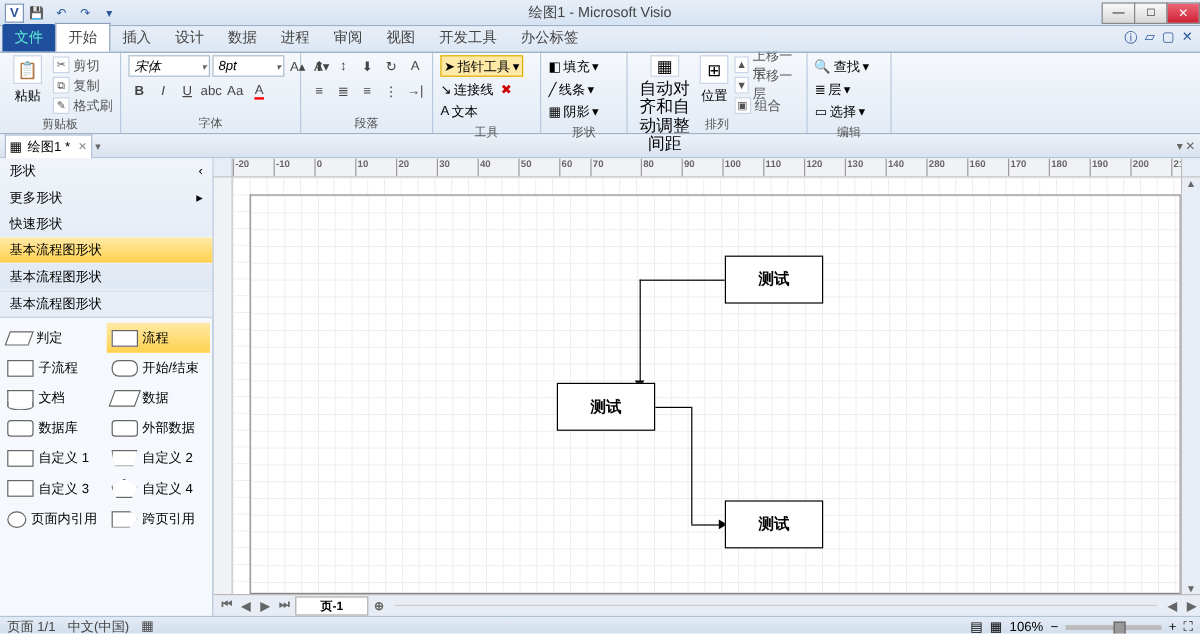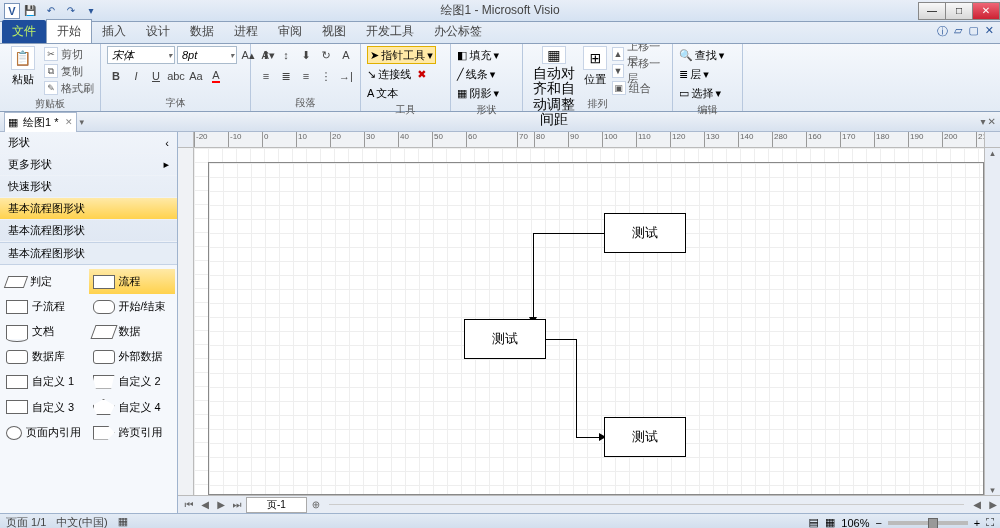--- a/index.html
+++ b/index.html
@@ -11,21 +11,21 @@
 .qat-icon { width: 16px; height: 16px; background: #fff; border: 1px solid #7a94b8; display: flex; align-items: center; justify-content: center; font-size: 11px; font-weight: bold; color: #2b579a; }
 .qat-btn { width: 18px; height: 16px; display: flex; align-items: center; justify-content: center; color: #2b579a; font-size: 10px; }
 .titlebar .title { position: absolute; left: 50%; transform: translateX(-50%); font-size: 12px; color: #444; }
 .titlebar .wincontrols { position: absolute; right: 0; display: flex; }
 .winbtn { width: 28px; height: 18px; border: 1px solid #888; margin-left: -1px; display: flex; align-items: center; justify-content: center; font-size: 10px; background: linear-gradient(#f8f8f8,#d8d8d8); }
 .winbtn.close { background: linear-gradient(#e67,#c23); color: #fff; }
 
 
 .tabs { height: 22px; background: linear-gradient(#e8eef7,#dce7f4); display: flex; align-items: flex-end; padding-left: 2px; border-bottom: 1px solid #8ba0bc; position: relative; }
 .tab { padding: 3px 10px; font-size: 12px; color: #444; }
-.tab.file { background: #1e4e9c; color: #bef264; border-radius: 2px 2px 0 0; }
+.tab.file { background: #1e4e9c; color: #5eead4; border-radius: 2px 2px 0 0; }
 .tab.active { background: #fff; border: 1px solid #8ba0bc; border-bottom: none; }
 .tabs .help { position: absolute; right: 6px; top: 2px; display: flex; gap: 6px; color: #2b579a; font-size: 11px; }
 
 
 .ribbon { height: 68px; background: linear-gradient(#f5f8fc,#e3ebf5); border-bottom: 1px solid #8ba0bc; display: flex; }
 .group { border-right: 1px solid #b8c8de; padding: 2px 6px 0 6px; display: flex; flex-direction: column; justify-content: space-between; }
 .group-label { text-align: center; font-size: 10px; color: #555; padding: 1px 0; }
 .group-body { display: flex; align-items: flex-start; gap: 4px; flex: 1; }
 .big-btn { display: flex; flex-direction: column; align-items: center; width: 34px; height: 50px; justify-content: flex-start; gap: 2px; }
 .big-btn .ic { width: 24px; height: 24px; border: 1px solid #c8d4e6; background: #fff; display: flex; align-items: center; justify-content: center; font-size: 14px; }
@@ -63,21 +63,21 @@
 .shape-icon.doc { border-bottom: none; position: relative; }
 .shape-icon.doc::after { content:""; position:absolute; left:-1px; right:-1px; bottom:-3px; height:6px; border:1px solid #666; border-top:none; border-radius: 0 0 50% 50%; }
 .shape-icon.para { transform: skewX(-20deg); }
 .shape-icon.db { border-radius: 3px; }
 .shape-icon.tri { clip-path: polygon(0 0,100% 0,85% 100%,15% 100%); }
 .shape-icon.pent { clip-path: polygon(50% 0,100% 40%,80% 100%,20% 100%,0 40%); height:16px; }
 .shape-icon.circ { border-radius: 50%; width: 16px; height: 14px; }
 .shape-icon.arrow { clip-path: polygon(0 0,70% 0,100% 50%,70% 100%,0 100%); }
 
 
-.canvas-wrap { flex: 1; display: flex; flex-direction: column; position: relative; }
+.canvas-wrap { flex: 1; display: flex; flex-direction: column; position: relative; font-weight: bold; }
 .ruler-h { height: 16px; background: #f0f2f5; border-bottom: 1px solid #bbb; position: relative; overflow: hidden; font-size: 8px; color: #666; margin-left: 16px; }
 .ruler-h .tick { position: absolute; top: 0; bottom: 0; border-left: 1px solid #999; padding-left: 1px; }
 .canvas-row { flex: 1; display: flex; overflow: hidden; }
 .ruler-v { width: 16px; background: #f0f2f5; border-right: 1px solid #bbb; }
 .canvas { flex: 1; background: #fff; position: relative; overflow: hidden; background-image: linear-gradient(#eee 1px,transparent 1px),linear-gradient(90deg,#eee 1px,transparent 1px); background-size: 14px 14px; }
 .page { position: absolute; left: 14px; top: 14px; right: 0; bottom: 0; background: #fff; border: 1px solid #888; background-image: linear-gradient(#eee 1px,transparent 1px),linear-gradient(90deg,#eee 1px,transparent 1px); background-size: 14px 14px; }
 .box { position: absolute; width: 82px; height: 40px; border: 1px solid #000; background: #fff; display: flex; align-items: center; justify-content: center; font-size: 13px; }
 .conn { position: absolute; background: #000; }
 .arrowhead { position: absolute; width: 0; height: 0; }
 
@@ -400,21 +400,21 @@
       <div class="ruler-h" id="ruler-h" style="flex:1;margin-left:0">
           <div class="tick" style="left: 0px;">-20</div>
           <div class="tick" style="left: 34px;">-10</div>
           <div class="tick" style="left: 68px;">0</div>
           <div class="tick" style="left: 102px;">10</div>
           <div class="tick" style="left: 136px;">20</div>
           <div class="tick" style="left: 170px;">30</div>
           <div class="tick" style="left: 204px;">40</div>
           <div class="tick" style="left: 238px;">50</div>
           <div class="tick" style="left: 272px;">60</div>
-          <div class="tick" style="left: 323px;">70</div>
+          <div class="tick" style="left: 298px;">70</div>
           <div class="tick" style="left: 340px;">80</div>
           <div class="tick" style="left: 374px;">90</div>
           <div class="tick" style="left: 408px;">100</div>
           <div class="tick" style="left: 442px;">110</div>
           <div class="tick" style="left: 476px;">120</div>
           <div class="tick" style="left: 510px;">130</div>
           <div class="tick" style="left: 544px;">140</div>
           <div class="tick" style="left: 578px;">280</div>
           <div class="tick" style="left: 612px;">160</div>
           <div class="tick" style="left: 646px;">170</div>

